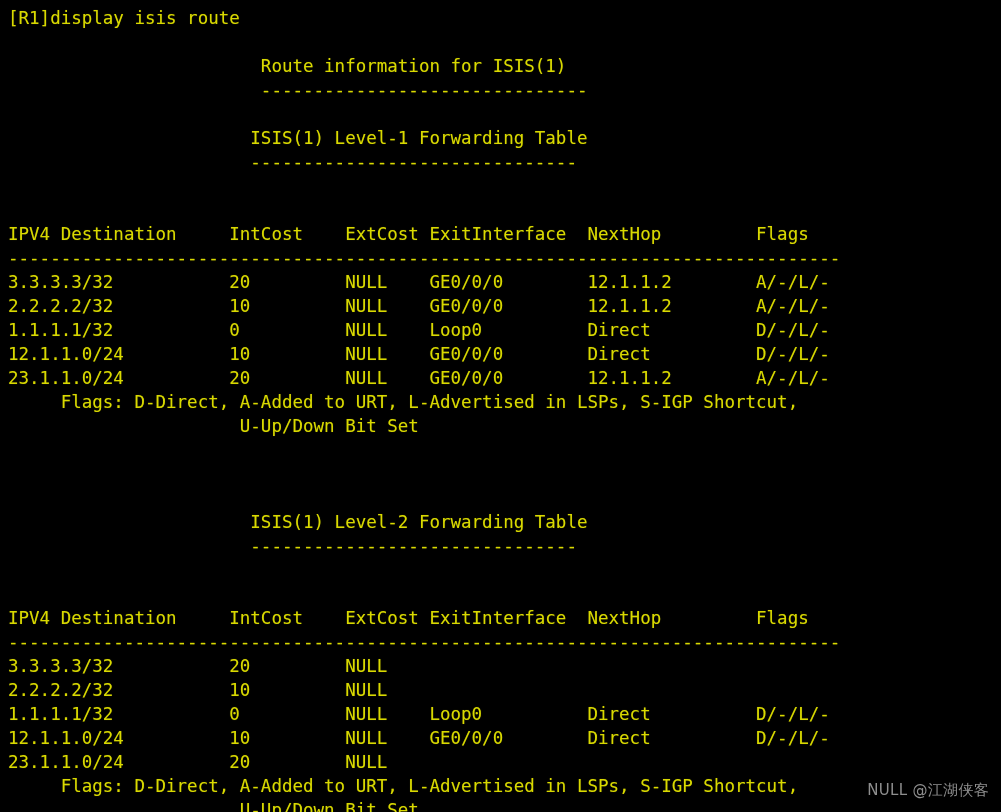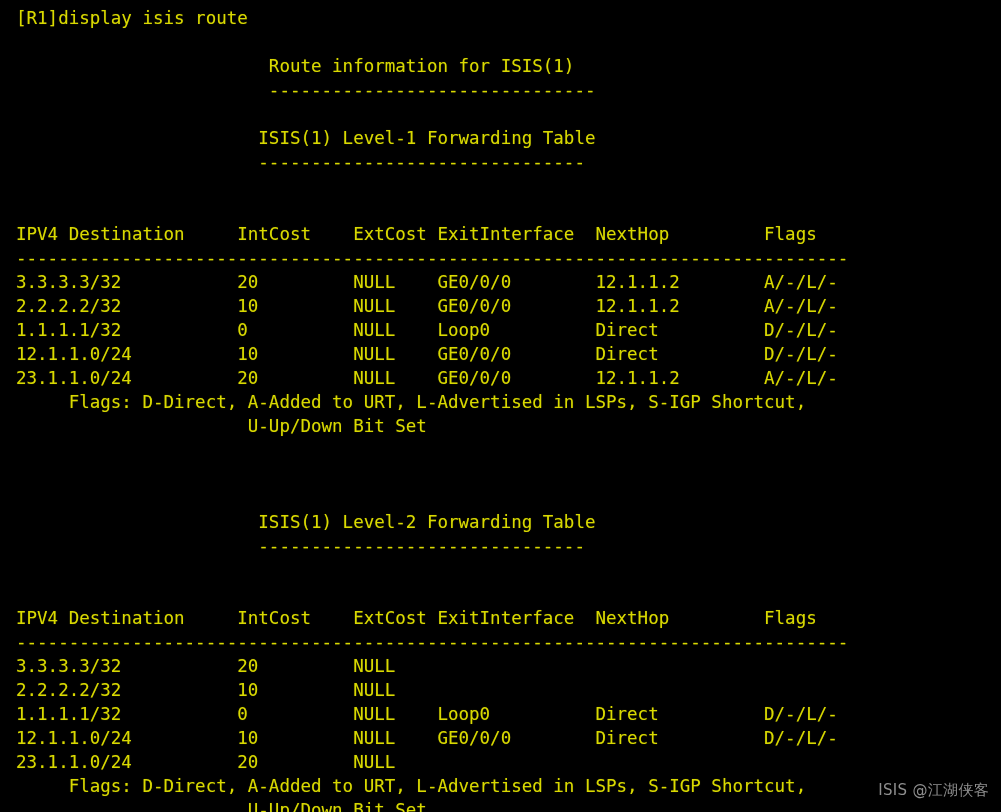--- a/index.html
+++ b/index.html
@@ -14,21 +14,21 @@
     overflow: hidden;
     font-family: "DejaVu Sans Mono", "Liberation Mono", monospace;
   }
 
   #terminal {
     position: relative;
     width: 1001px;
     height: 812px;
     background: #000000;
     box-sizing: border-box;
-    padding: 6px 0 0 12px;
+    padding: 6px 0 0 4px;
   }
 
   
   .console {
     display: block;
     color: #d9d900;
     font-family: "DejaVu Sans Mono", "Liberation Mono", monospace;
     font-size: 17.5px;
     line-height: 24px;
     letter-spacing: 0px;
@@ -60,14 +60,14 @@
     line-height: 18px;
     white-space: pre;
     letter-spacing: 0.3px;
   }
 </style>
 </head>
 <body>
 
 <div id="terminal">
   <pre class="console" id="console-output"><span class="line">[R1]display isis route</span><span class="line blank"> </span><span class="line">                        Route information for ISIS(1)</span><span class="line">                        -------------------------------</span><span class="line blank"> </span><span class="line">                       ISIS(1) Level-1 Forwarding Table</span><span class="line">                       -------------------------------</span><span class="line blank"> </span><span class="line blank"> </span><span class="line">IPV4 Destination     IntCost    ExtCost ExitInterface  NextHop         Flags</span><span class="line">-------------------------------------------------------------------------------</span><span class="line">3.3.3.3/32           20         NULL    GE0/0/0        12.1.1.2        A/-/L/-</span><span class="line">2.2.2.2/32           10         NULL    GE0/0/0        12.1.1.2        A/-/L/-</span><span class="line">1.1.1.1/32           0          NULL    Loop0          Direct          D/-/L/-</span><span class="line">12.1.1.0/24          10         NULL    GE0/0/0        Direct          D/-/L/-</span><span class="line">23.1.1.0/24          20         NULL    GE0/0/0        12.1.1.2        A/-/L/-</span><span class="line">     Flags: D-Direct, A-Added to URT, L-Advertised in LSPs, S-IGP Shortcut,</span><span class="line">                      U-Up/Down Bit Set</span><span class="line blank"> </span><span class="line blank"> </span><span class="line blank"> </span><span class="line">                       ISIS(1) Level-2 Forwarding Table</span><span class="line">                       -------------------------------</span><span class="line blank"> </span><span class="line blank"> </span><span class="line">IPV4 Destination     IntCost    ExtCost ExitInterface  NextHop         Flags</span><span class="line">-------------------------------------------------------------------------------</span><span class="line">3.3.3.3/32           20         NULL</span><span class="line">2.2.2.2/32           10         NULL</span><span class="line">1.1.1.1/32           0          NULL    Loop0          Direct          D/-/L/-</span><span class="line">12.1.1.0/24          10         NULL    GE0/0/0        Direct          D/-/L/-</span><span class="line">23.1.1.0/24          20         NULL</span><span class="line">     Flags: D-Direct, A-Added to URT, L-Advertised in LSPs, S-IGP Shortcut,</span><span class="line">                      U-Up/Down Bit Set</span></pre>
-  <div class="watermark">ISIS @江湖侠客</div>
+  <div class="watermark">NULL @江湖侠客</div>
 </div>
 
 </body></html>

